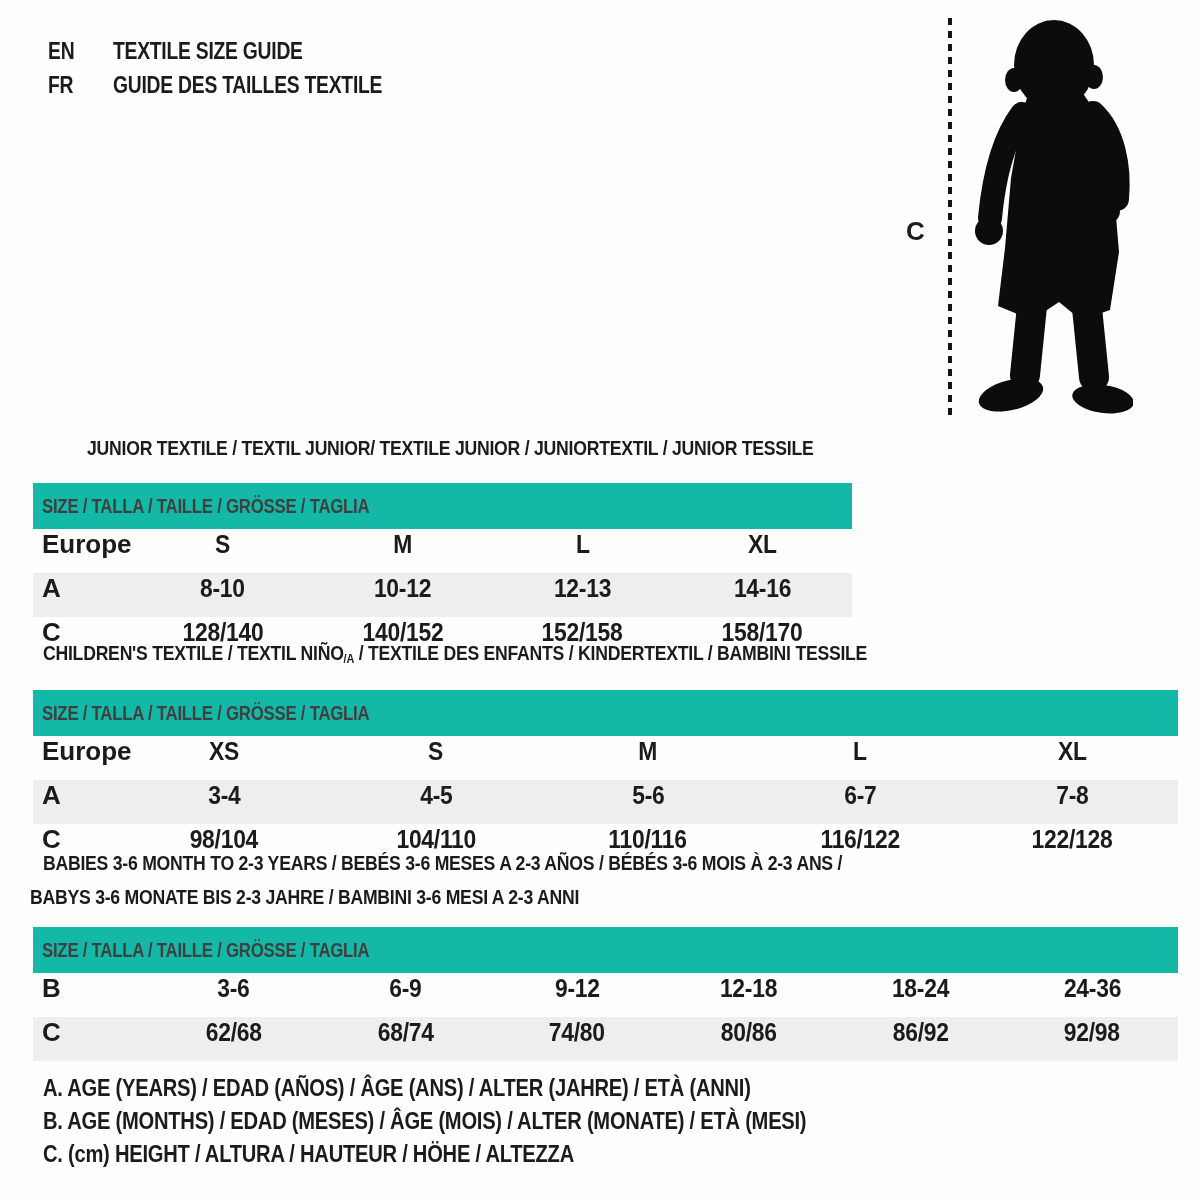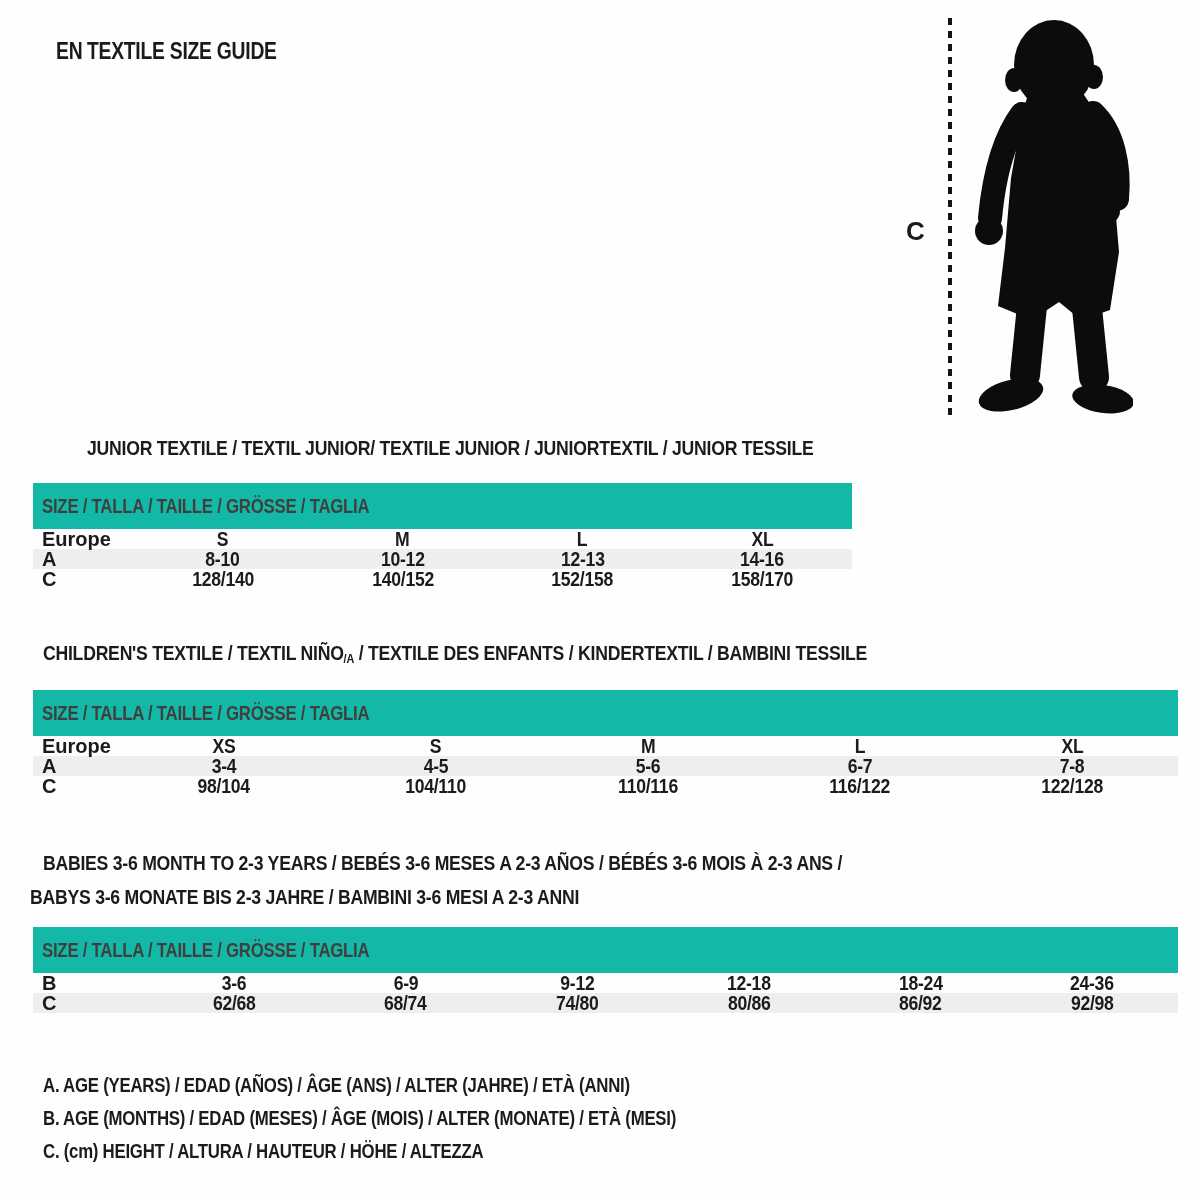--- a/index.html
+++ b/index.html
@@ -9,21 +9,21 @@
     font-family:"Liberation Sans", sans-serif;
     font-weight:bold; color:#1b1b1b;
     -webkit-font-smoothing:antialiased;
   }
   .abs { position:absolute; }
   
   .cx  { display:inline-block; transform:scaleX(0.84); transform-origin:0 50%; white-space:nowrap; letter-spacing:-0.3px; }
   .cxc { display:inline-block; transform:scaleX(0.88); transform-origin:50% 50%; white-space:nowrap; letter-spacing:-0.3px; }
 
   
-  .langs { top:34px; left:22px;text-align:right; }
+  .langs { top:34px; left:48px; }
   .lang-row { display:flex; height:34px; align-items:center; font-size:23px; }
   .lang-code { width:65px; flex:0 0 65px; }
   
   .dash-line {
     left:948px; top:18px; width:4px; height:397px;
     background:repeating-linear-gradient(to bottom, #141414 0 7px, transparent 7px 13px);
   }
   .c-label { left:906px; top:216px; font-size:26px; }
   .toddler { left:966px; top:18px; }
 
@@ -37,39 +37,43 @@
 
   
   .size-table { left:33px; }
   .t-junior   { top:483px; width:819px; }
   .t-children { top:690px; width:1145px; }
   .t-babies   { top:927px; width:1145px; }
   .thead {
     background:#14b8a6; height:46px; display:flex; align-items:center;
     padding-left:9px; font-size:20px; color:#3f3f3f; box-sizing:border-box;
   }
-  .trow { display:flex; align-items:center; height:20px; font-size:20px; }
+  .trow { display:flex; height:44px; font-size:26px; }
   .trow.alt { background:#eeeeee; }
   .rlabel { box-sizing:border-box; padding-left:9px; }
   .t-junior   .rlabel { width:100px; flex:0 0 100px; }
   .t-children .rlabel { width:85px;  flex:0 0 85px; }
   .t-babies   .rlabel { width:115px; flex:0 0 115px; }
   .cell { flex:1; text-align:center; }
 
   
-  .legend-line { left:43px; font-size:20px; }
+  .legend-line { left:43px; font-size:24px; }
   .lg-a { top:1074px; } .lg-b { top:1107px; } .lg-c { top:1140px; }
 </style>
 </head>
 <body>
 
 <div class="abs langs">
   <div class="lang-row">
     <span class="lang-code"><span class="cx">EN</span></span>
     <span class="cx">TEXTILE SIZE GUIDE</span>
+  </div>
+  <div class="lang-row">
+    <span class="lang-code"><span class="cx">FR</span></span>
+    <span class="cx">GUIDE DES TAILLES TEXTILE</span>
   </div>
 </div>
 
 <div class="abs dash-line"></div>
 <div class="abs c-label">C</div>
 <svg class="abs toddler" width="167" height="397" viewBox="0 0 167 397" xmlns="http://www.w3.org/2000/svg">
   <g fill="#0c0c0c" stroke="none">
     <ellipse cx="88" cy="47" rx="40" ry="45"></ellipse>
     <ellipse cx="48" cy="62" rx="9" ry="12"></ellipse>
     <ellipse cx="128" cy="59" rx="9" ry="12"></ellipse>

